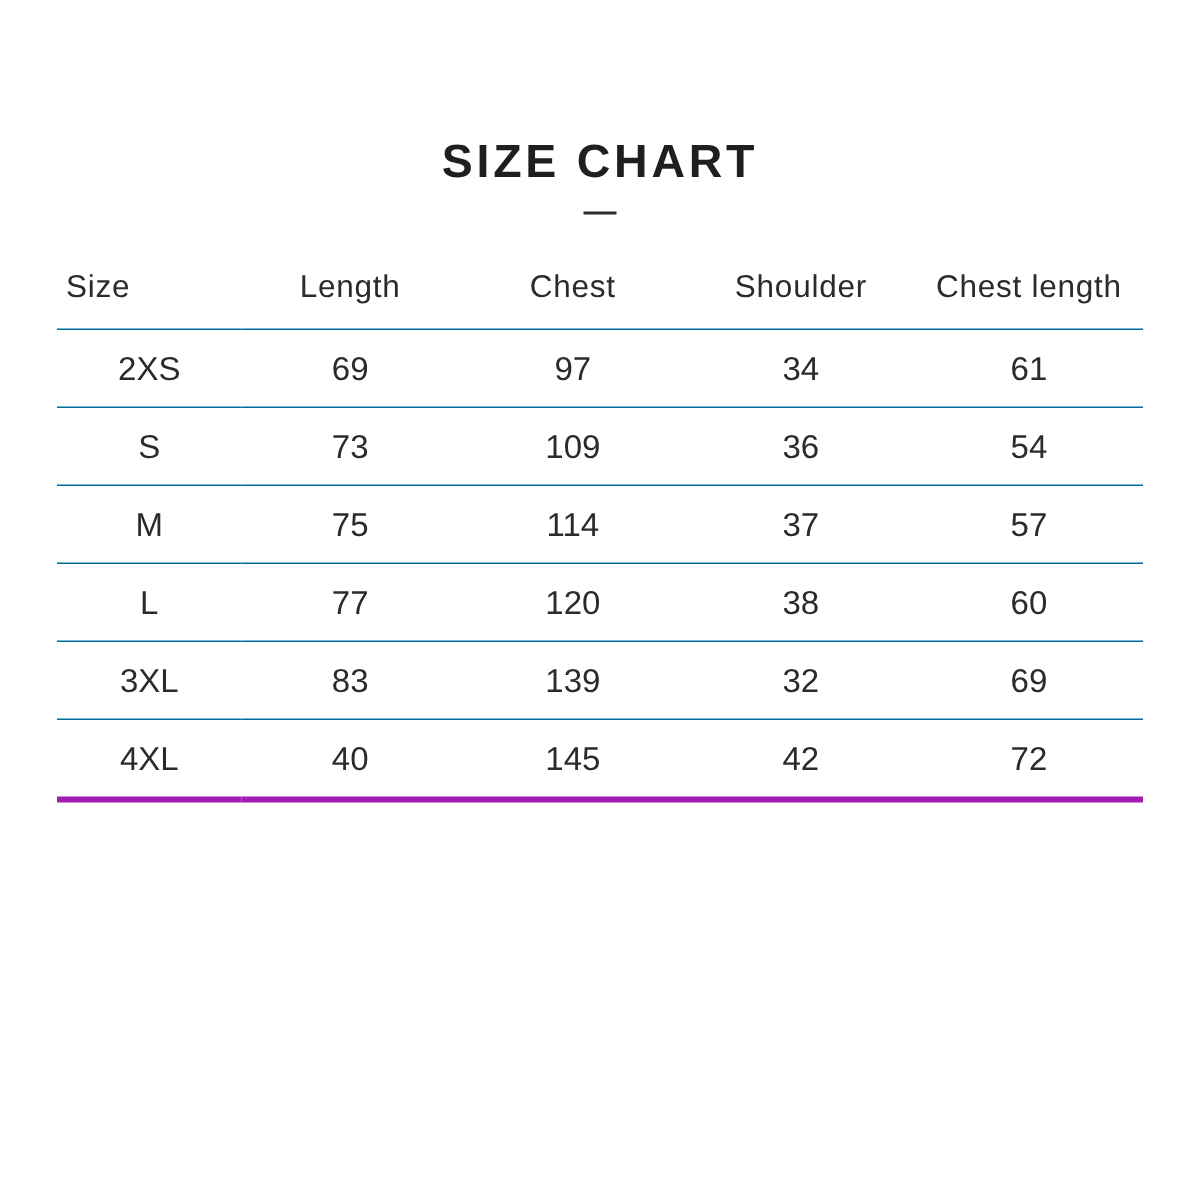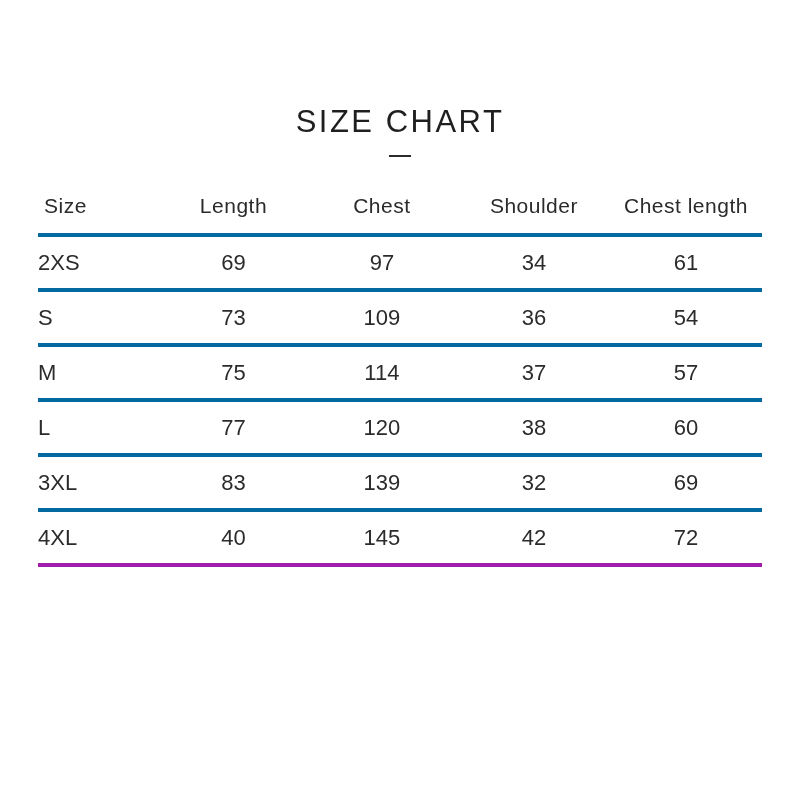--- a/index.html
+++ b/index.html
@@ -17,23 +17,23 @@
   .page {
     position: relative;
     width: 800px;
     height: 800px;
     box-sizing: border-box;
   }
   .title {
     text-align: center;
     font-size: 31px;
     letter-spacing: 2.5px;
-    font-weight: 400;
+    font-weight: 700;
     color: #1f1f1f;
-    margin: 18px;
+    margin: 4px;
     padding-top: 88px;
     line-height: 1;
   }
   .title-dash {
     width: 22px;
     height: 2px;
     background: #2b2b2b;
     margin: 18px auto 0 auto;
   }
   .table-wrap {
@@ -47,38 +47,38 @@
   }
   table.size-chart th,
   table.size-chart td {
     font-weight: 400;
     font-size: 22px;
     color: #2b2b2b;
     text-align: center;
     padding: 0;
     height: 51px;
     vertical-align: middle;
-    border-bottom: 4px solid #0369a1;
+    border-bottom: 1px solid #0369a1;
     line-height: 1;
   }
   table.size-chart thead th {
     font-size: 21px;
     height: 56px;
     letter-spacing: 0.5px;
   }
   table.size-chart thead th.col-size,
   table.size-chart tbody td.col-size {
     text-align: left;
     padding-left: 6px;
   }
   table.size-chart thead th.col-size {
     padding-left: 6px;
   }
   table.size-chart tbody td.col-size {
-    text-align: left;
+    text-align: center;
     padding-left: 0;
   }
   table.size-chart tbody tr:last-child td {
     border-bottom: 4px solid #a21caf;
   }
   .c0 { width: 17%; }
   .c1 { width: 20%; }
   .c2 { width: 21%; }
   .c3 { width: 21%; }
   .c4 { width: 21%; }

